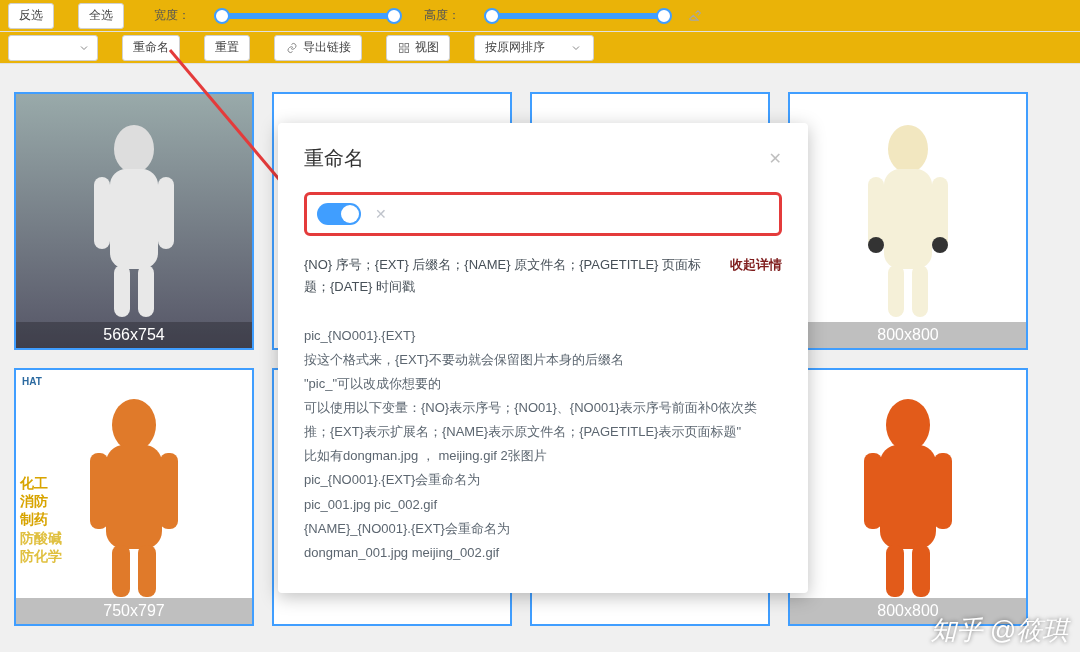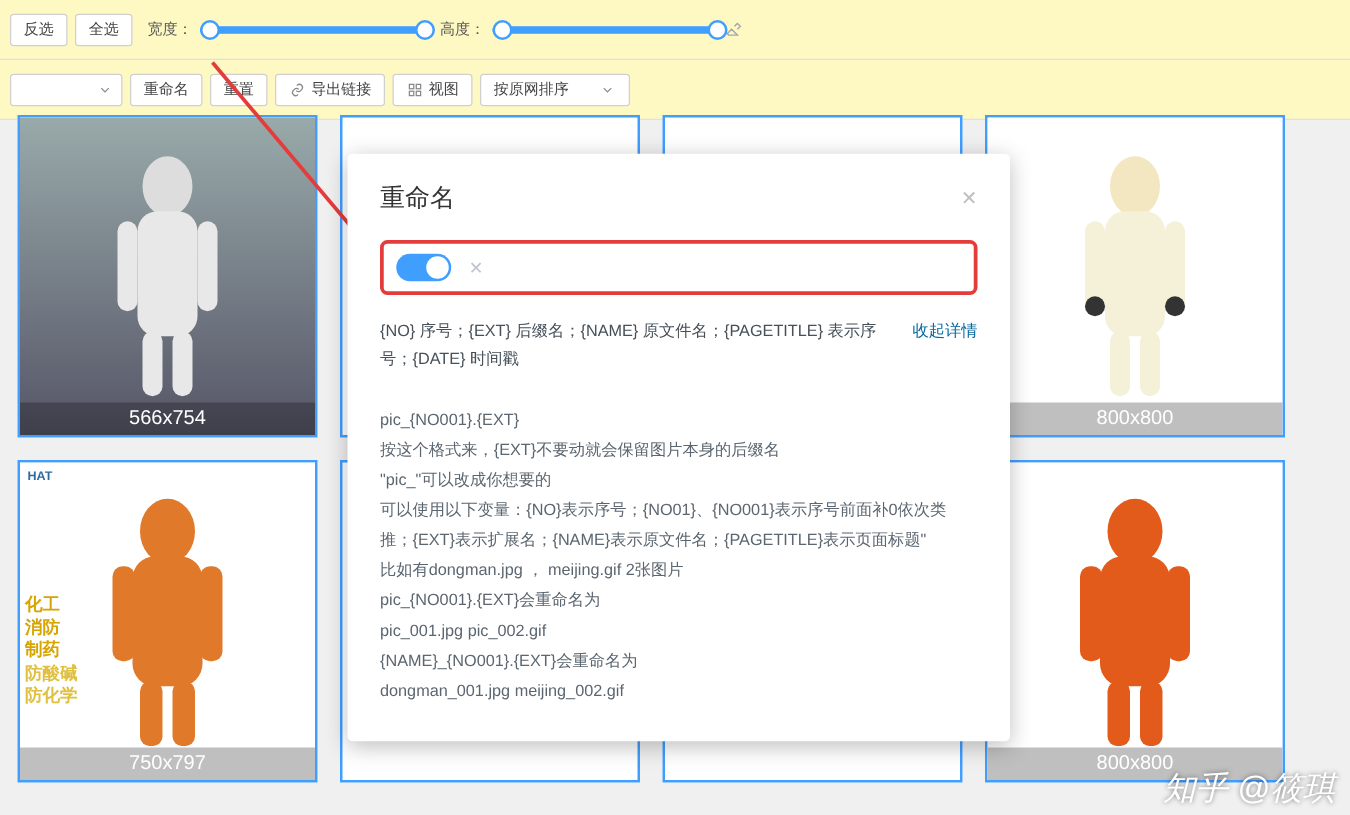--- a/index.html
+++ b/index.html
@@ -1,20 +1,20 @@
 <!DOCTYPE html>
 <html><head>
 <meta charset="utf-8">
 <style>
   * { box-sizing: border-box; margin: 0; padding: 0; }
   html, body { width: 1080px; height: 652px; font-family: "Microsoft YaHei", Arial, sans-serif; font-size: 13px; color: #333; background: #fafafa; overflow: hidden; }
   .page { position: relative; width: 1080px; height: 652px; background: #f0f0f0; }
 
   
-  .toolbar { display: flex; align-items: center; height: 48px; padding: 0 8px; border-bottom: 1px solid #e0e0e0; background: #fef9c3; gap: 6px; }
+  .toolbar { display: flex; align-items: center; height: 32px; padding: 0 8px; border-bottom: 1px solid #e0e0e0; background: #eab308; gap: 24px; }
   .toolbar .btn { height: 26px; padding: 0 10px; border: 1px solid #d0d0d0; border-radius: 3px; background: #fff; color: #444; font-size: 12px; display: inline-flex; align-items: center; gap: 4px; cursor: pointer; }
   .toolbar .dropdown { width: 90px; height: 26px; border: 1px solid #d0d0d0; border-radius: 3px; background: #fff; display: flex; align-items: center; justify-content: flex-end; padding: 0 6px; cursor: pointer; }
   .slider-label { font-size: 12px; color: #555; margin-left: 6px; }
   .slider { position: relative; flex: 0 0 180px; height: 6px; background: #d9ecff; border-radius: 3px; }
   .slider .track { position: absolute; top: 0; left: 0; height: 6px; background: #409eff; border-radius: 3px; }
   .slider .thumb { position: absolute; top: -5px; width: 16px; height: 16px; border-radius: 50%; background: #fff; border: 2px solid #409eff; }
   .icon-small { width: 14px; height: 14px; display: inline-flex; align-items: center; justify-content: center; color: #888; }
 
   
   .grid-area { position: absolute; top: 80px; left: 0; right: 0; bottom: 0; padding: 12px 14px; }
@@ -32,21 +32,21 @@
   .modal { position: absolute; top: 123px; left: 278px; width: 530px; background: #fff; border-radius: 4px; box-shadow: 0 4px 18px rgba(0,0,0,0.25); padding: 22px 26px 28px; }
   .modal-title { font-size: 20px; color: #333; margin-bottom: 20px; display:flex; align-items:center; justify-content:space-between;}
   .modal-title .close-x { color:#bfbfbf; cursor:pointer; font-size:16px; }
   .rename-row { display: flex; align-items: center; border: 3px solid #e43b3b; border-radius: 6px; padding: 8px 10px; gap: 14px; background:#fff; }
   .toggle { position: relative; width: 44px; height: 22px; border-radius: 11px; background: #409eff; flex:0 0 44px; }
   .toggle .knob { position: absolute; right: 2px; top: 2px; width: 18px; height: 18px; background: #fff; border-radius: 50%; }
   .rename-input { flex: 1; border: none; outline: none; font-size: 14px; color: #333; background: transparent; }
   .clear-mini { color:#c0c4cc; cursor:pointer; font-size:14px; }
   .hint-block { margin-top: 18px; font-size: 13px; color: #475058; line-height: 1.7; display:flex; gap:10px; }
   .hint-text { flex:1; }
-  .collapse-link { color: #0369a1; cursor: pointer; white-space: nowrap; font-size:13px; }
+  .collapse-link { color: #7f1d1d; cursor: pointer; white-space: nowrap; font-size:13px;font-weight:bold; }
   .detail-block { margin-top: 26px; font-size: 13px; color: #5c6670; line-height: 1.85; }
   .watermark { position: absolute; right: 12px; bottom: 4px; font-size: 26px; color: #fff; font-weight: 500; text-shadow: 0 0 4px rgba(0,0,0,0.5); font-style: italic;}
 </style>
 </head>
 <body>
 
 <div class="page">
 
   <div class="toolbar">
     <button class="btn">反选</button>
@@ -190,21 +190,21 @@
       <span>重命名</span>
       <span class="close-x">✕</span>
     </div>
     <div class="rename-row">
       <div class="toggle">
           <div class="knob"></div>
         </div>
       <span class="clear-mini">✕</span>
     </div>
     <div class="hint-block">
-      <div class="hint-text">{NO} 序号；{EXT} 后缀名；{NAME} 原文件名；{PAGETITLE} 表示序号；{DATE} 时间戳</div>
+      <div class="hint-text">{NO} 序号；{EXT} 后缀名；{NAME} 原文件名；{PAGETITLE} 页面标题；{DATE} 时间戳</div>
       <span class="collapse-link">收起详情</span>
     </div>
     <div class="detail-block" style="white-space:pre-line">pic_{NO001}.{EXT}
 按这个格式来，{EXT}不要动就会保留图片本身的后缀名
 "pic_"可以改成你想要的
 可以使用以下变量：{NO}表示序号；{NO01}、{NO001}表示序号前面补0依次类推；{EXT}表示扩展名；{NAME}表示原文件名；{PAGETITLE}表示页面标题"
 比如有dongman.jpg ，  meijing.gif 2张图片
 pic_{NO001}.{EXT}会重命名为
 pic_001.jpg pic_002.gif
 {NAME}_{NO001}.{EXT}会重命名为

